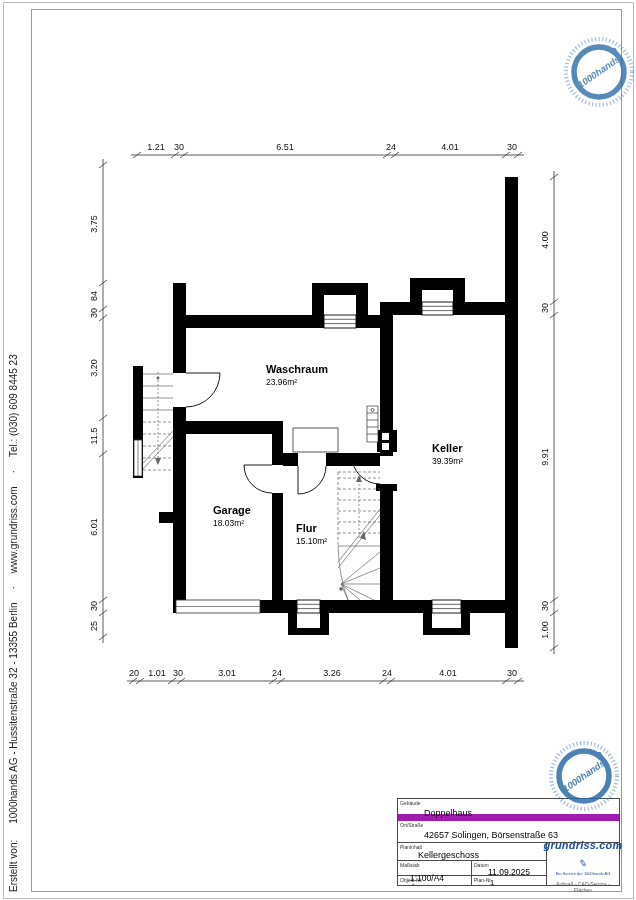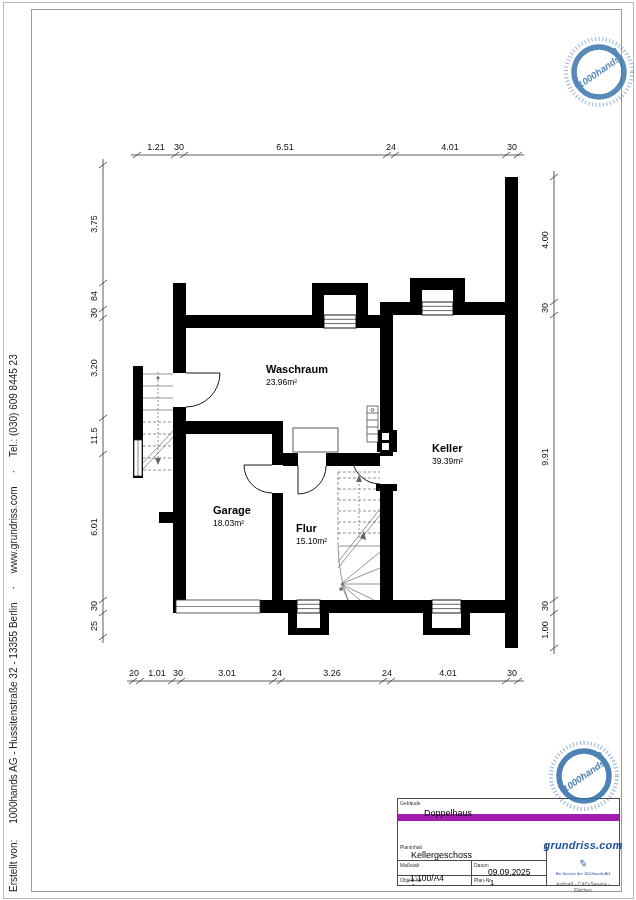--- a/index.html
+++ b/index.html
@@ -284,31 +284,35 @@
       <text x="548" y="630" transform="rotate(-90 548 630)" class="dim-label">1.00</text>
     </g>
   </g>
 </svg>
 
 <div class="titleblock">
   <div class="tb-cell" style="left:0;top:0;width:221px;height:22px;border-bottom:7px solid #a21caf">
     <span class="tb-lbl">Gebäude</span>
     <span class="tb-val" style="left:26px;top:9px">Doppelhaus</span>
   </div>
+  <div class="tb-cell" style="left:0;top:22px;width:221px;height:22px;border-bottom:1px solid #4a4a4a">
+    <span class="tb-lbl">Ort/Straße</span>
+    <span class="tb-val" style="left:26px;top:9px">42657 Solingen, Börsenstraße 63</span>
+  </div>
   <div class="tb-cell" style="left:0;top:44px;width:148px;height:18px;border-bottom:1px solid #4a4a4a">
     <span class="tb-lbl">Planinhalt</span>
-    <span class="tb-val" style="left:13px;top:7px">Kellergeschoss</span>
+    <span class="tb-val" style="left:20px;top:7px">Kellergeschoss</span>
   </div>
   <div class="tb-cell" style="left:0;top:62px;width:73px;height:15px;border-bottom:1px solid #4a4a4a">
     <span class="tb-lbl">Maßstab</span>
     <span class="tb-val" style="left:12px;top:12px;font-size:8.5px">1:100/A4</span>
   </div>
   <div class="tb-cell" style="left:73px;top:62px;width:75px;height:15px;border-left:1px solid #4a4a4a;border-bottom:1px solid #4a4a4a">
     <span class="tb-lbl">Datum</span>
-    <span class="tb-val" style="left:16px;top:6px;font-size:8.5px">09.09.2025</span>
+    <span class="tb-val" style="left:16px;top:6px;font-size:8.5px">11.09.2025</span>
   </div>
   <div class="tb-cell" style="left:0;top:77px;width:73px;height:9px">
     <span class="tb-lbl">Objekt-Nr.</span>
     <span class="tb-val" style="left:14px;top:3px;font-size:7.5px">-</span>
   </div>
   <div class="tb-cell" style="left:73px;top:77px;width:75px;height:9px;border-left:1px solid #4a4a4a">
     <span class="tb-lbl">Plan-Nr.</span>
     <span class="tb-val" style="left:18px;top:2px;font-size:7.5px">1</span>
   </div>
   <div class="tb-cell logo-cell" style="left:148px;top:44px;width:73px;height:42px;border-left:1px solid #4a4a4a">

